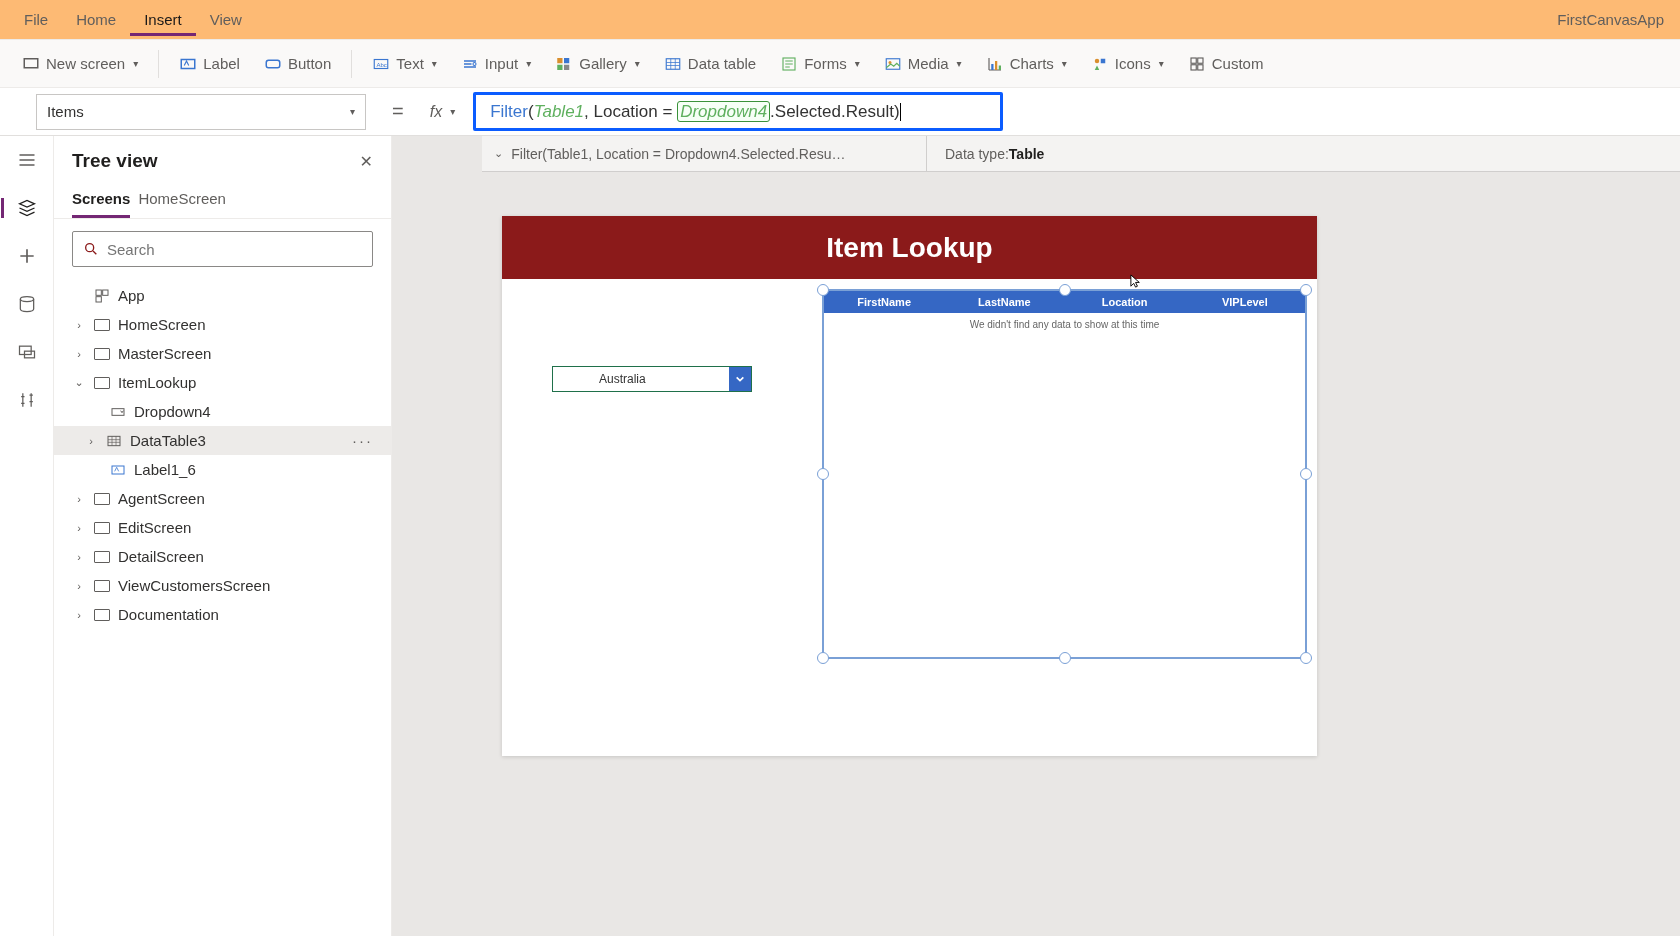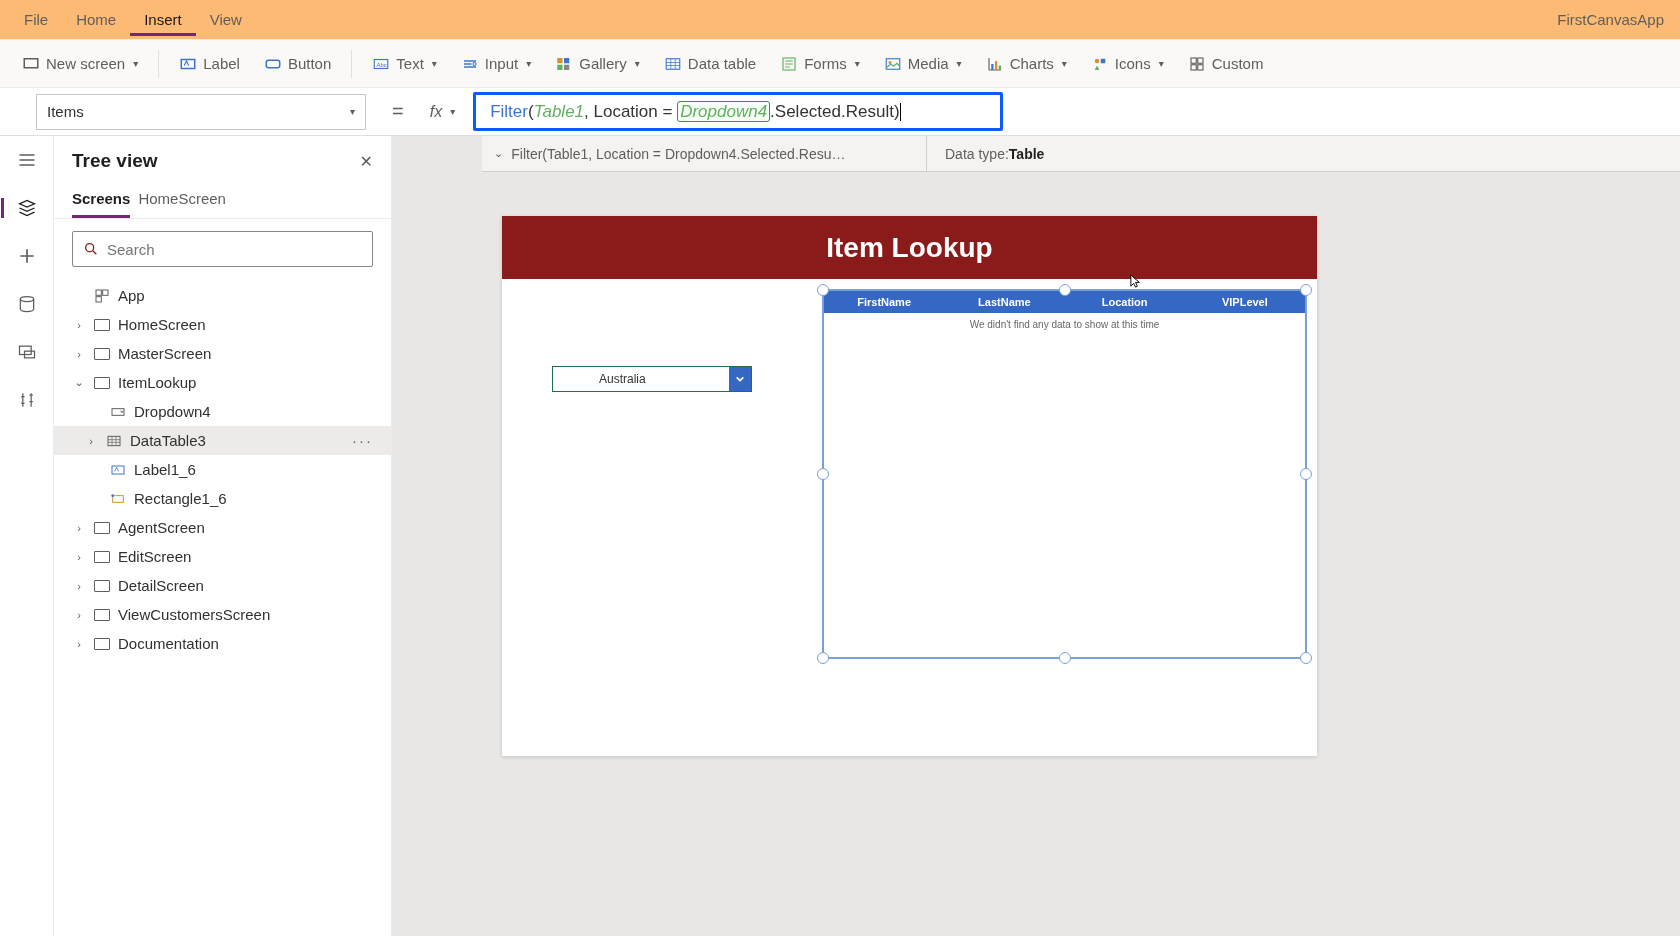--- a/index.html
+++ b/index.html
@@ -337,27 +337,20 @@
         <span>DataTable3</span>
         <span class="more-dots">···</span>
       </div>
       <div class="tnode indent2">
         <svg viewBox="0 0 24 24" width="16" height="16">
             <rect x="3" y="6" width="18" height="12" fill="none" stroke="#3a76d0" stroke-width="1.5"></rect>
             <path d="M7 14l3-6 3 6" fill="none" stroke="#3a76d0" stroke-width="1.2"></path>
           </svg>
         <span>Label1_6</span>
       </div>
-      <div class="tnode indent2">
-        <svg viewBox="0 0 24 24" width="16" height="16">
-            <rect x="4" y="7" width="16" height="10" fill="none" stroke="#d98f2e" stroke-width="1.5"></rect>
-            <circle cx="4" cy="7" r="2" fill="#3a76d0"></circle>
-          </svg>
-        <span>Rectangle1_6</span>
-      </div>
 
       <div class="tnode">
         <span class="chevspace">›</span>
         <span class="scr-ico"></span>
         <span>AgentScreen</span>
       </div>
       <div class="tnode">
         <span class="chevspace">›</span>
         <span class="scr-ico"></span>
         <span>EditScreen</span>

